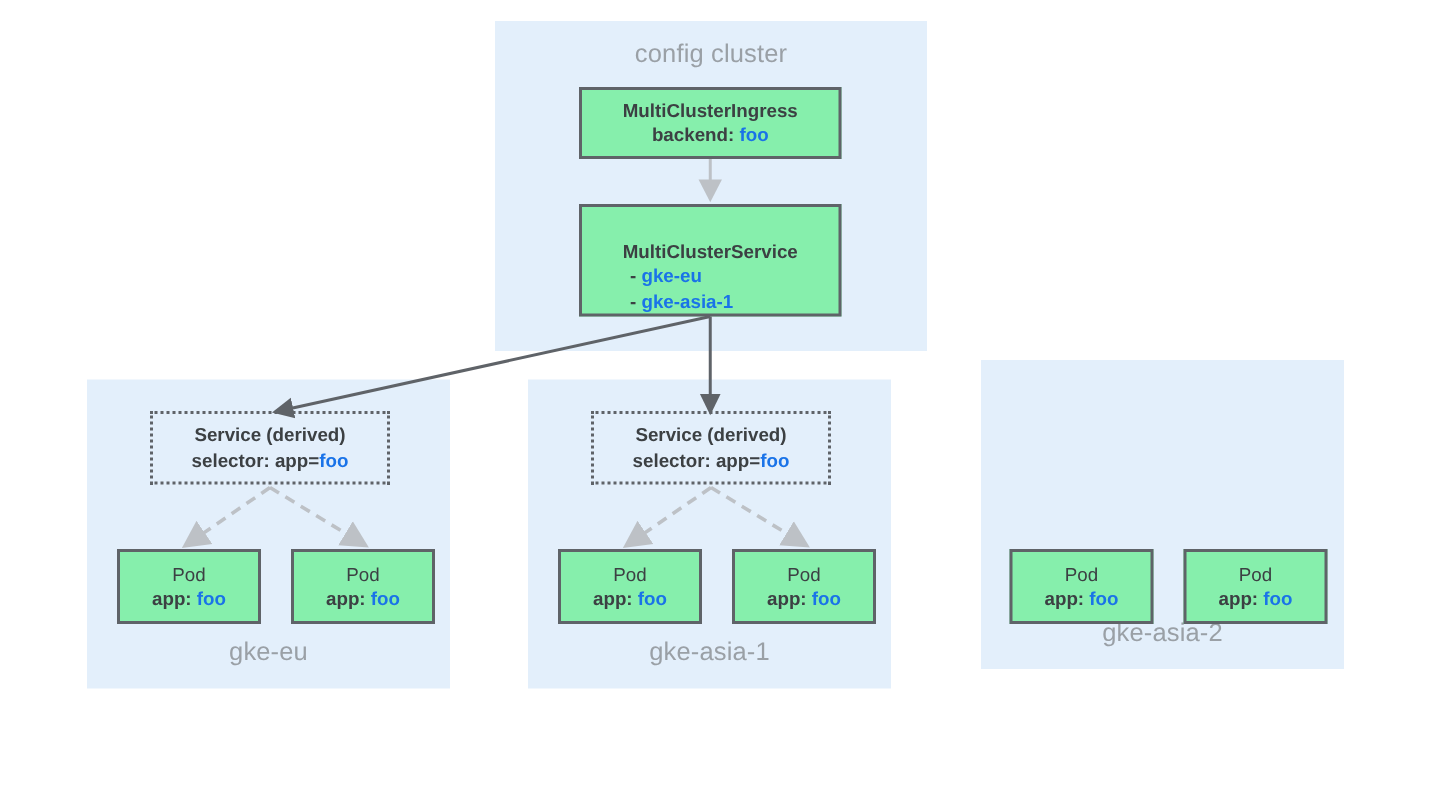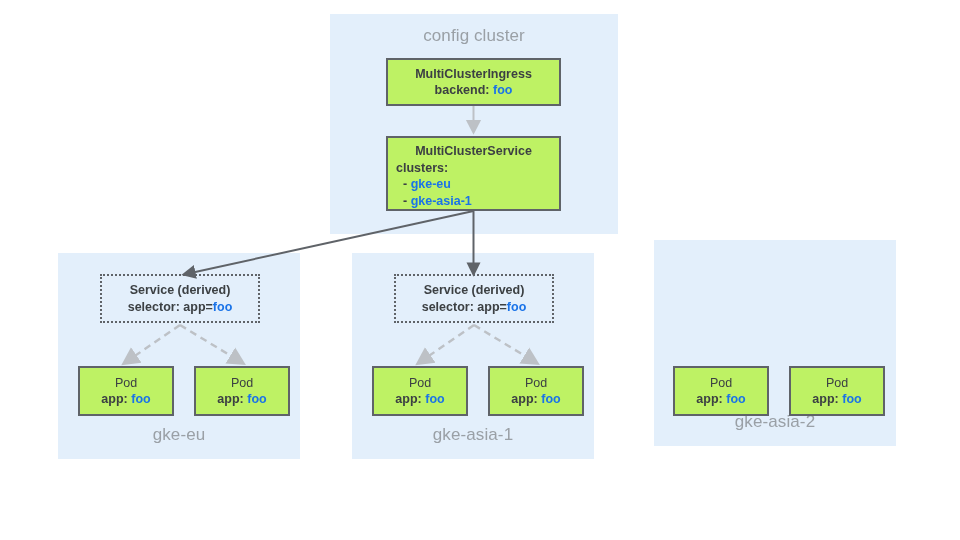--- a/index.html
+++ b/index.html
@@ -33,21 +33,21 @@
     color: #9aa0a6;
     font-size: 17px;
     font-weight: 400;
     letter-spacing: 0.1px;
   }
 
   
   .box {
     position: absolute;
     box-sizing: border-box;
-    background: #bef264;
+    background: #86efac;
     border: 2px solid #5f6368;
     display: flex;
     flex-direction: column;
     align-items: center;
     justify-content: center;
     color: #3c4043;
     font-size: 12.5px;
     line-height: 1.32;
   }
   .box.dotted {
@@ -67,21 +67,21 @@
   .mcs {
     align-items: stretch;
     justify-content: flex-end;
     padding: 0 0 0 8px;
   }
   .mcs .ttl { text-align: center; padding-right: 8px; }
   .mcs .lst {
     text-align: left;
     font-weight: bold;
   }
-  .mcs .lst .ind { padding-left: 7px; }
+  .mcs .lst .ind { padding-left: 7px; margin-left: 17px; }
 
   
   .pod .ttl { font-weight: 400; }
 
   
   #links {
     position: absolute;
     left: 0;
     top: 0;
     width: 960px;
@@ -102,21 +102,20 @@
     <div class="ttl">MultiClusterIngress</div>
     <div class="sub">
       <span>backend:</span>
       <span class="blue">foo</span>
     </div>
   </div>
 
   <div class="box mcs" style="left:386px; top:136px; width:175px; height:75px;">
     <div class="ttl">MultiClusterService</div>
     <div class="lst">
-      <div>clusters:</div>
       <div class="ind">
         <span>-</span>
         <span class="blue">gke-eu</span>
       </div>
       <div class="ind">
         <span>-</span>
         <span class="blue">gke-asia-1</span>
       </div>
     </div>
   </div>

